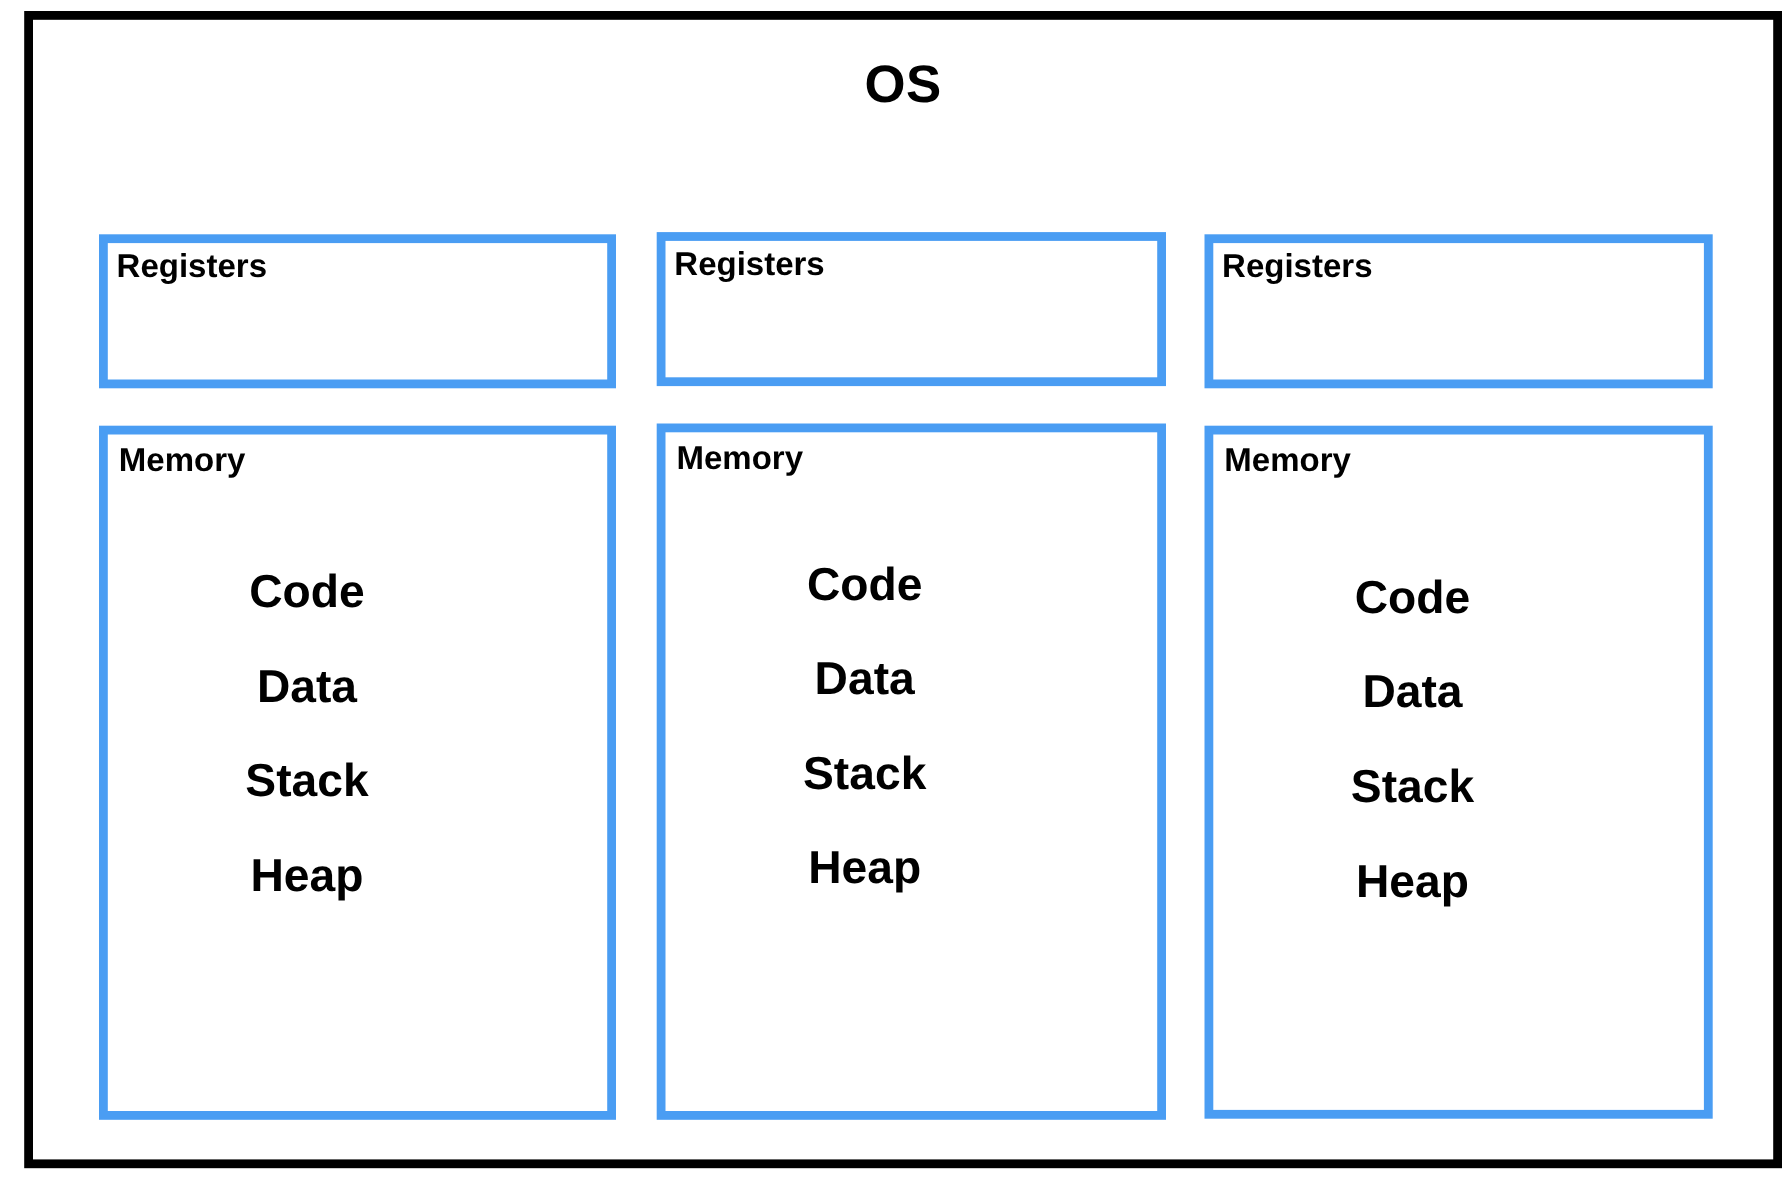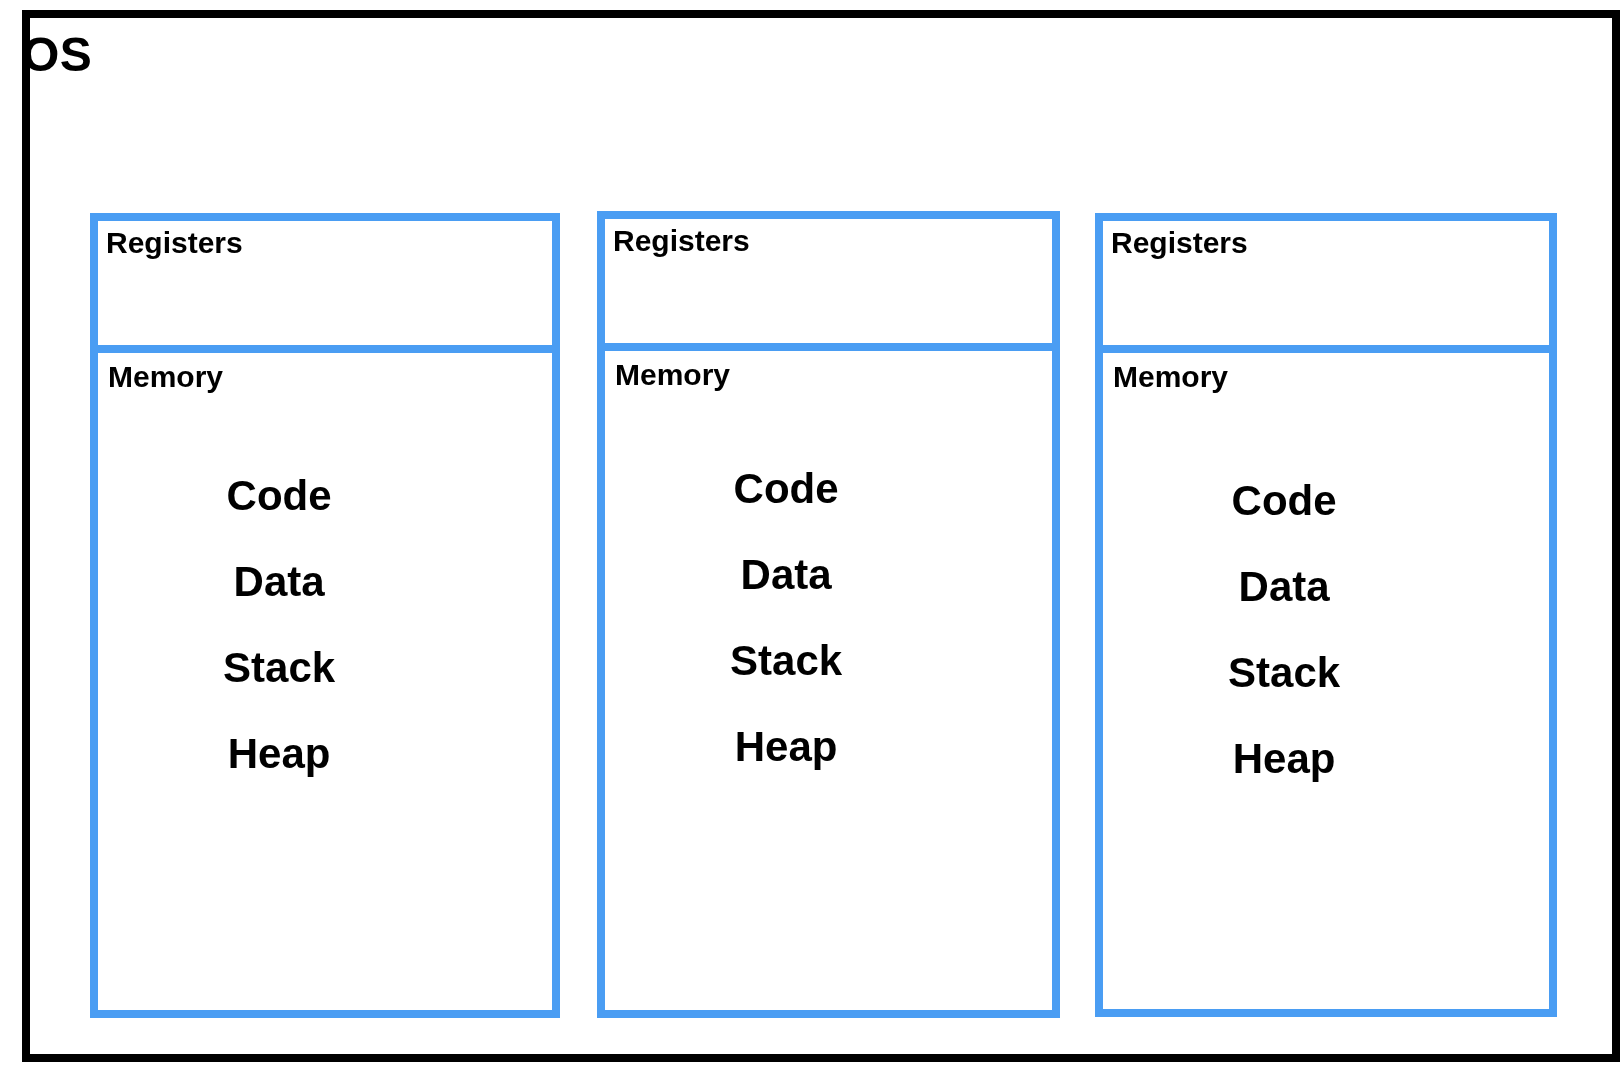--- a/index.html
+++ b/index.html
@@ -25,34 +25,35 @@
     width: 1598px;
     height: 1052px;
     border: 8px solid #000000;
     box-sizing: border-box;
     background: #ffffff;
   }
 
   .os-title {
     position: absolute;
     left: 22px;
-    top: 31px;
+    top: 54px;
     width: 1598px;
-    text-align: left;
+    text-align: center;
     font-size: 48px;
     line-height: 1;
     letter-spacing: 0.5px;
   }
 
   
   .process {
     position: absolute;
     display: flex;
     flex-direction: column;
     box-sizing: border-box;
+    gap: 42px;
   }
   .p1 { left: 90px;   top: 213px; width: 470px; height: 805px; }
   .p2 { left: 597px;  top: 211px; width: 463px; height: 807px; }
   .p3 { left: 1095px; top: 213px; width: 462px; height: 804px; }
 
   .registers {
     height: 140px;
     border: 8px solid #4A9DF3;
     box-sizing: border-box;
     padding: 4px 8px;

